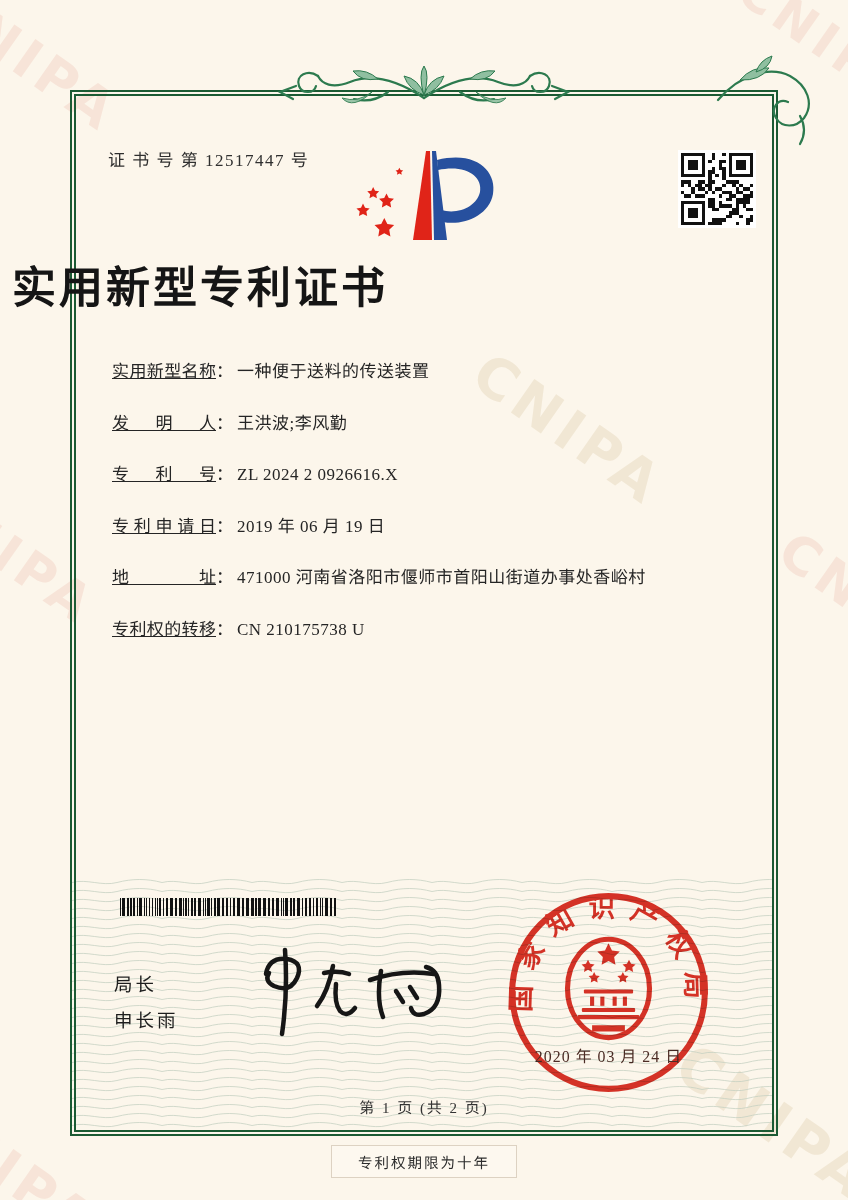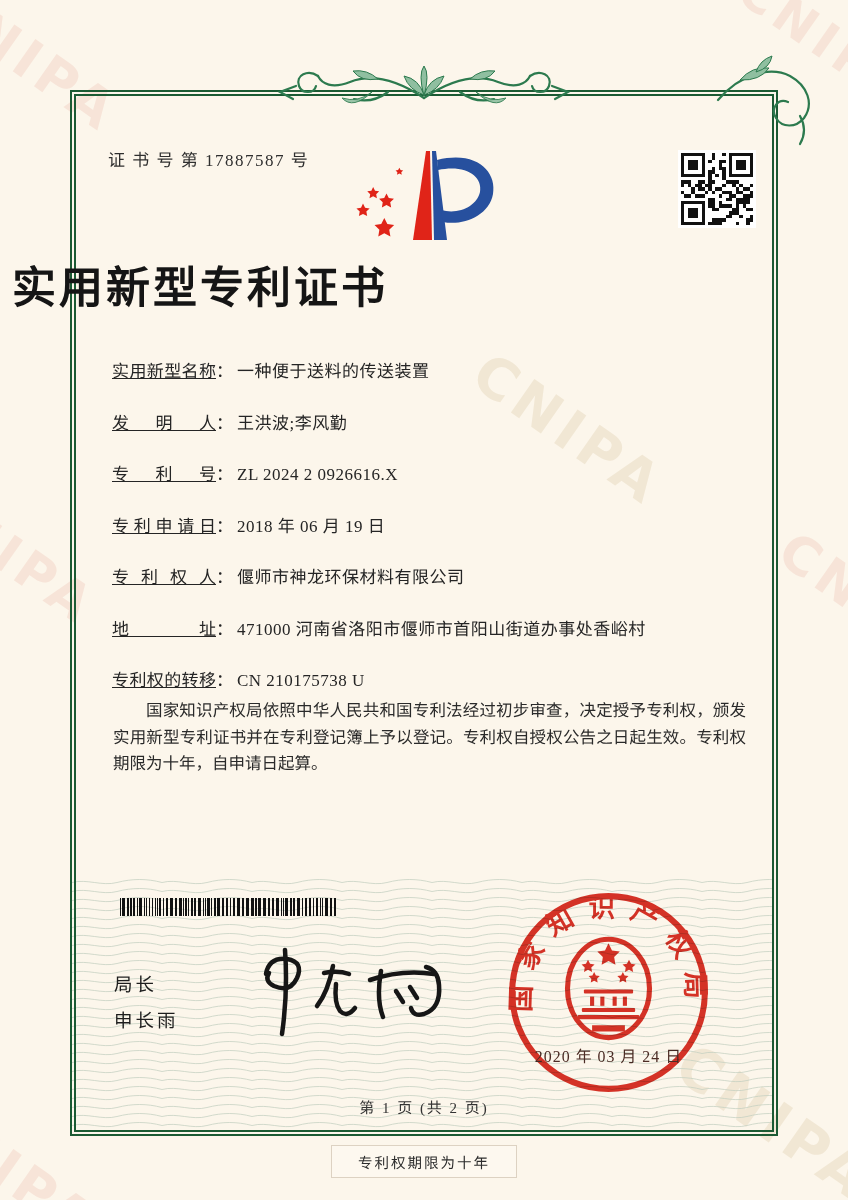--- a/index.html
+++ b/index.html
@@ -125,21 +125,21 @@
       <path d="M6,48 C28,22 58,14 78,24 C96,34 102,52 92,66 C84,76 70,76 64,66 C58,56 66,46 76,50"></path>
       <path d="M88,64 q8,14 0,28"></path>
     </g>
     <g fill="#8fbfa0" stroke="#2c7a4e" stroke-width="1">
       <path d="M28,28 q12,-14 29,-12 q-9,13 -29,12 z"></path>
       <path d="M44,20 q4,-12 16,-16 q-2,12 -16,16 z"></path>
     </g>
   </svg>
 </div>
 
-<div class="cert-no">证 书 号 第 17887587 号</div>
+<div class="cert-no">证 书 号 第 12517447 号</div>
 
 <svg class="logo" width="185" height="112" viewBox="0 0 185 112">
   <g fill="#e02418">
     <path d="M65,28 l2.2,4.4 4.8,0.6 -3.5,3.3 0.9,4.7 -4.4,-2.3 -4.3,2.3 0.8,-4.7 -3.4,-3.3 4.7,-0.6 z" transform="scale(0.55) translate(52,26)"></path>
     <path d="M49,50 l2.6,5.2 5.7,0.8 -4.1,4 1,5.6 -5.2,-2.7 -5.1,2.7 1,-5.6 -4.1,-4 5.7,-0.8 z" transform="scale(0.72) translate(4,18)"></path>
     <path d="M63,57 l3,6 6.6,0.9 -4.8,4.6 1.2,6.5 -6,-3.1 -5.9,3.1 1.1,-6.5 -4.7,-4.6 6.6,-0.9 z" transform="scale(0.78) translate(3,14)"></path>
     <path d="M37,70 l2.6,5.2 5.7,0.8 -4.1,4 1,5.6 -5.2,-2.7 -5.1,2.7 1,-5.6 -4.1,-4 5.7,-0.8 z" transform="scale(0.8) translate(-2,12)"></path>
     <path d="M58,86 l3.6,7.2 8,1.1 -5.8,5.6 1.4,7.9 -7.2,-3.8 -7.1,3.8 1.3,-7.9 -5.7,-5.6 7.9,-1.1 z" transform="scale(0.85) translate(0,8)"></path>
     <polygon points="91,13 95,13 97,102 78,102"></polygon>
   </g>
@@ -374,35 +374,31 @@
     <div class="field-row">
       <div class="field-cell"><span class="flabel">实用新型名称</span><span class="fcolon">：</span><span class="fvalue">一种便于送料的传送装置</span></div>
     </div>
     <div class="field-row">
       <div class="field-cell"><span class="flabel">发明人</span><span class="fcolon">：</span><span class="fvalue">王洪波;李风勤</span></div>
     </div>
     <div class="field-row">
       <div class="field-cell"><span class="flabel">专利号</span><span class="fcolon">：</span><span class="fvalue">ZL 2024 2 0926616.X</span></div>
     </div>
     <div class="field-row">
-      <div class="field-cell"><span class="flabel">专利申请日</span><span class="fcolon">：</span><span class="fvalue">2018 年 06 月 19 日</span></div>
-    </div>
-    <div class="field-row">
-      <div class="field-cell"><span class="flabel">专利权人</span><span class="fcolon">：</span><span class="fvalue">偃师市神龙环保材料有限公司</span></div>
+      <div class="field-cell"><span class="flabel">专利申请日</span><span class="fcolon">：</span><span class="fvalue">2019 年 06 月 19 日</span></div>
     </div>
     <div class="field-row">
       <div class="field-cell"><span class="flabel">地址</span><span class="fcolon">：</span><span class="fvalue">471000 河南省洛阳市偃师市首阳山街道办事处香峪村</span></div>
     </div>
     <div class="field-row">
       <div class="field-cell"><span class="flabel">专利权的转移</span><span class="fcolon">：</span><span class="fvalue">CN 210175738 U</span></div>
     </div>
   </div>
 
 <div class="paras">
-    <p>国家知识产权局依照中华人民共和国专利法经过初步审查，决定授予专利权，颁发实用新型专利证书并在专利登记簿上予以登记。专利权自授权公告之日起生效。专利权期限为十年，自申请日起算。</p>
   </div>
 
 <div class="barcode" id="barcode">
     <div class="bar" style="width: 1px;"></div>
     <div class="gap" style="width: 1px;"></div>
     <div class="bar" style="width: 3px;"></div>
     <div class="gap" style="width: 2px;"></div>
     <div class="bar" style="width: 2px;"></div>
     <div class="gap" style="width: 1px;"></div>
     <div class="bar" style="width: 2px;"></div>

